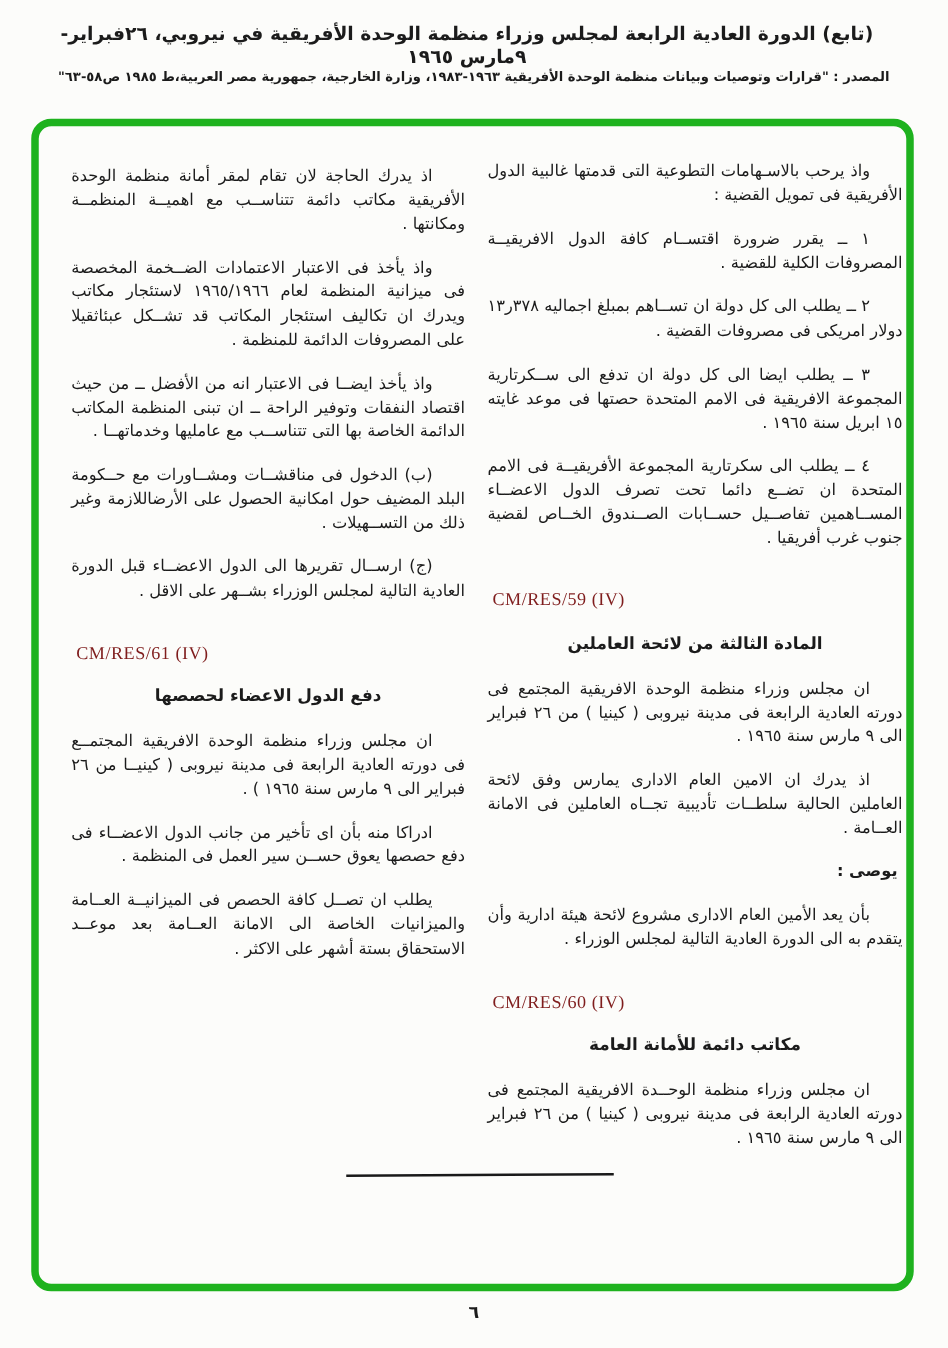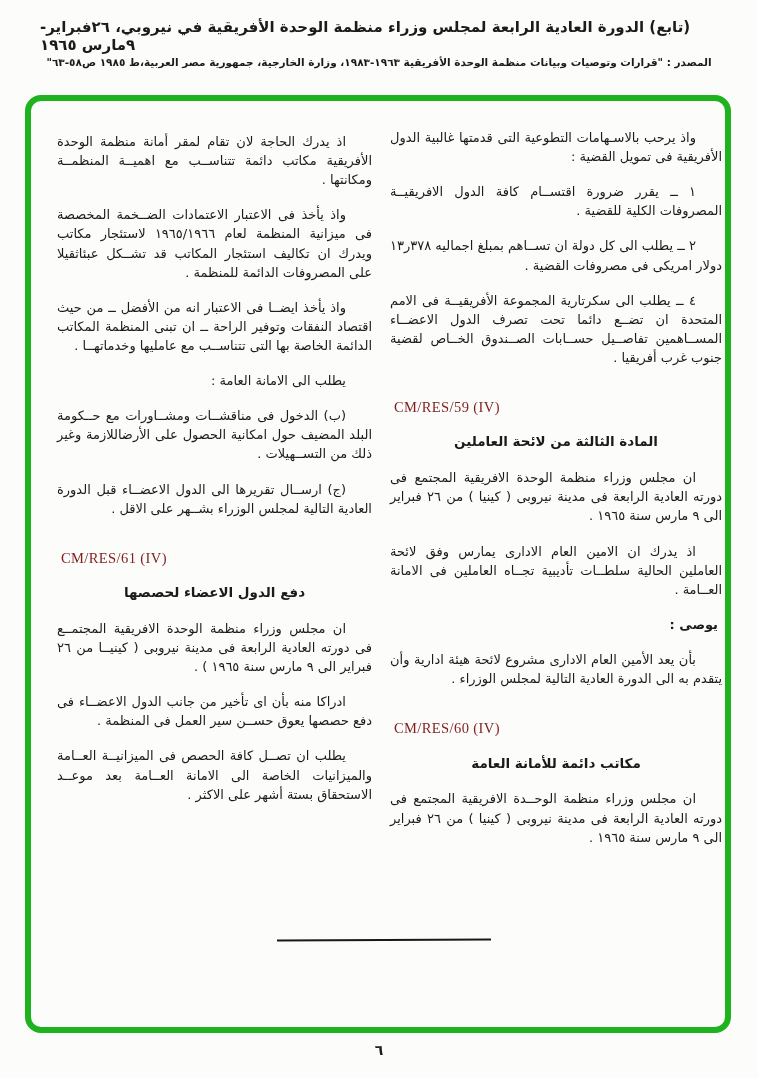--- a/index.html
+++ b/index.html
@@ -4,21 +4,21 @@
 <style>
   html,body{margin:0;padding:0;}
   body{
     width:758px;height:1078px;position:relative;
     background:#fcfcfa;color:#1b1b1b;
     font-family:"DejaVu Sans", sans-serif;
     overflow:hidden;
   }
   .hdr1{
     position:absolute;top:18px;left:40px;right:51px;
-    direction:rtl;text-align:left;
+    direction:rtl;text-align:center;
     font-size:15px;font-weight:bold;letter-spacing:0;
   }
   .hdr2{
     position:absolute;top:56px;left:40px;right:40px;
     direction:rtl;text-align:center;
     font-size:10.5px;font-weight:bold;
   }
   .frame{
     position:absolute;left:25px;top:95px;width:706px;height:938px;
     box-sizing:border-box;
@@ -60,37 +60,37 @@
 
 <div class="hdr1">(تابع) الدورة العادية الرابعة لمجلس وزراء منظمة الوحدة الأفريقية في نيروبي، ٢٦فبراير- ٩مارس ١٩٦٥</div>
 <div class="hdr2">المصدر : "قرارات وتوصيات وبيانات منظمة الوحدة الأفريقية ١٩٦٣-١٩٨٣، وزارة الخارجية، جمهورية مصر العربية،ط ١٩٨٥ ص٥٨-٦٣"</div>
 
 <div class="frame"></div>
 
 <div class="col col-right">
   <div class="p bold">واذ يرحب بالاسـهامات التطوعية التى قدمتها غالبية الدول الأفريقية فى تمويل القضية :</div>
   <div class="p">١ ــ يقرر ضرورة اقتســام كافة الدول الافريقيــة المصروفات الكلية للقضية .</div>
   <div class="p">٢ ــ يطلب الى كل دولة ان تســاهم بمبلغ اجماليه ٣٧٨ر١٣ دولار امريكى فى مصروفات القضية .</div>
+  <div class="p">٣ ــ يطلب ايضا الى كل دولة ان تدفع الى ســكرتارية المجموعة الافريقية فى الامم المتحدة حصتها فى موعد غايته ١٥ ابريل سنة ١٩٦٥ .</div>
   <div class="p">٤ ــ يطلب الى سكرتارية المجموعة الأفريقيــة فى الامم المتحدة ان تضــع دائما تحت تصرف الدول الاعضــاء المســاهمين تفاصــيل حســابات الصــندوق الخــاص لقضية جنوب غرب أفريقيا .</div>
   <div class="code">CM/RES/59  (IV)</div>
   <div class="h">المادة الثالثة من لائحة العاملين</div>
   <div class="p">ان مجلس وزراء منظمة الوحدة الافريقية المجتمع فى دورته العادية الرابعة فى مدينة نيروبى ( كينيا ) من ٢٦ فبراير الى ٩ مارس سنة ١٩٦٥ .</div>
   <div class="p">اذ يدرك ان الامين العام الادارى يمارس وفق لائحة العاملين الحالية سلطــات تأديبية تجــاه العاملين فى الامانة العــامة .</div>
   <div class="p noindent">يوصى :</div>
   <div class="p">بأن يعد الأمين العام الادارى مشروع لائحة هيئة ادارية وأن يتقدم به الى الدورة العادية التالية لمجلس الوزراء .</div>
   <div class="code">CM/RES/60  (IV)</div>
   <div class="h">مكاتب دائمة للأمانة العامة</div>
   <div class="p">ان مجلس وزراء منظمة الوحــدة الافريقية المجتمع فى دورته العادية الرابعة فى مدينة نيروبى ( كينيا ) من ٢٦ فبراير الى ٩ مارس سنة ١٩٦٥ .</div>
 </div>
 
 <div class="col col-left">
   <div class="p">اذ يدرك الحاجة لان تقام لمقر أمانة منظمة الوحدة الأفريقية مكاتب دائمة تتناســب مع اهميــة المنظمــة ومكانتها .</div>
   <div class="p">واذ يأخذ فى الاعتبار الاعتمادات الضــخمة المخصصة فى ميزانية المنظمة لعام ١٩٦٥/١٩٦٦ لاستئجار مكاتب ويدرك ان تكاليف استئجار المكاتب قد تشــكل عبئاثقيلا على المصروفات الدائمة للمنظمة .</div>
   <div class="p">واذ يأخذ ايضــا فى الاعتبار انه من الأفضل ــ من حيث اقتصاد النفقات وتوفير الراحة ــ ان تبنى المنظمة المكاتب الدائمة الخاصة بها التى تتناســب مع عامليها وخدماتهــا .</div>
-  <div class="p">يطلب الى الامانة العامة :</div>
   <div class="p">(ب) الدخول فى مناقشــات ومشــاورات مع حــكومة البلد المضيف حول امكانية الحصول على الأرضاللازمة وغير ذلك من التســهيلات .</div>
   <div class="p">(ج) ارســال تقريرها الى الدول الاعضــاء قبل الدورة العادية التالية لمجلس الوزراء بشــهر على الاقل .</div>
   <div class="code">CM/RES/61  (IV)</div>
   <div class="h">دفع الدول الاعضاء لحصصها</div>
   <div class="p">ان مجلس وزراء منظمة الوحدة الافريقية المجتمــع فى دورته العادية الرابعة فى مدينة نيروبى ( كينيــا من ٢٦ فبراير الى ٩ مارس سنة ١٩٦٥ ) .</div>
   <div class="p">ادراكا منه بأن اى تأخير من جانب الدول الاعضــاء فى دفع حصصها يعوق حســن سير العمل فى المنظمة .</div>
   <div class="p">يطلب ان تصــل كافة الحصص فى الميزانيــة العــامة والميزانيات الخاصة الى الامانة العــامة بعد موعــد الاستحقاق بستة أشهر على الاكثر .</div>
 </div>
 
 <div class="divider"></div>

